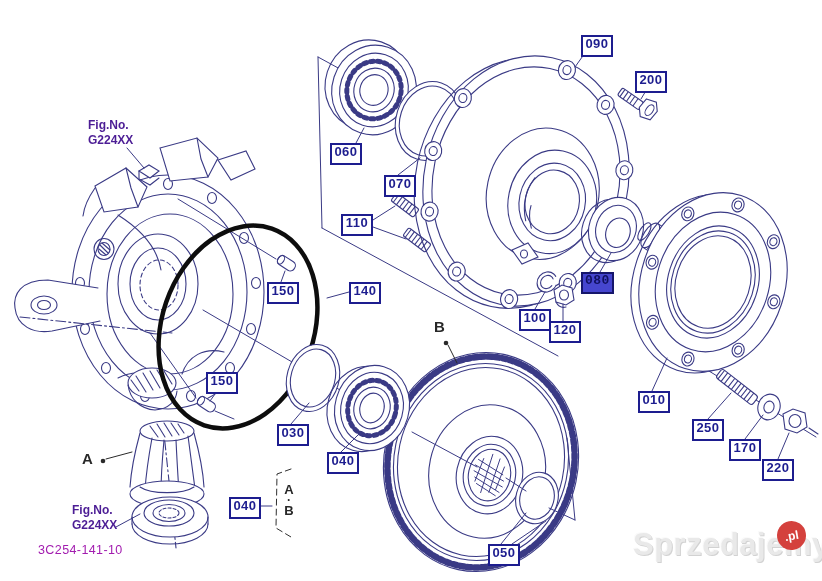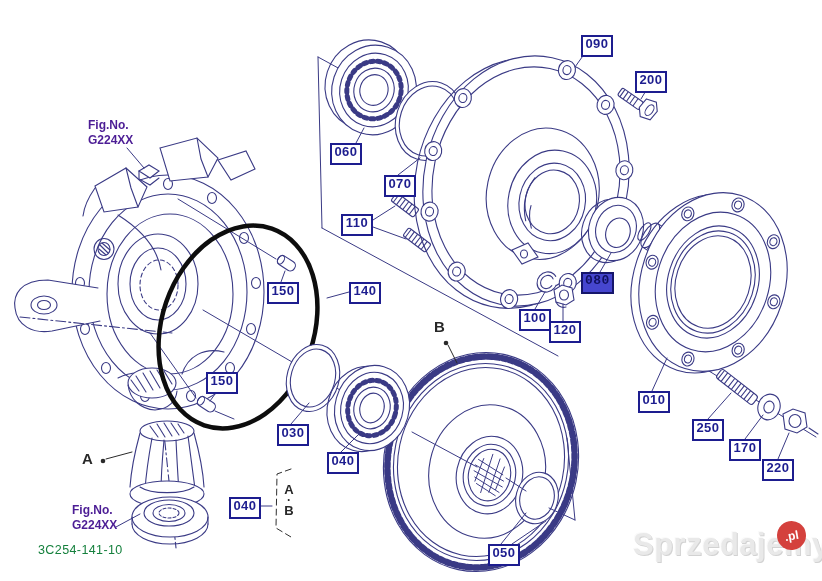--- a/index.html
+++ b/index.html
@@ -5,21 +5,21 @@
   html,body{margin:0;padding:0;background:#fff;}
   .stage{position:relative;width:822px;height:581px;background:#ffffff;overflow:hidden;
          font-family:"Liberation Sans",sans-serif;}
   .stage svg{position:absolute;left:0;top:0;}
   .plabel{position:absolute;min-width:32px;height:22px;box-sizing:border-box;
           border:2px solid #1d1d8f;background:#ffffff;color:#1d1d8f;
           font-size:13px;font-weight:bold;line-height:14px;text-align:center;
           padding:0 2px;letter-spacing:.5px;}
   .plabel.hl{background:#4646cf;color:#101060;border-color:#16166b;font-family:Liberation Mono, monospace;}
   .figref{position:absolute;color:#4c1d95;font-size:12px;font-weight:bold;line-height:15px;white-space:pre;}
-  .code{position:absolute;color:#15803d;font-size:12.5px;letter-spacing:.4px;}
+  .code{position:absolute;color:#a21caf;font-size:12.5px;letter-spacing:.4px;}
   .marker{position:absolute;color:#282828;font-size:15px;font-weight:bold;}
   .bracket-letters{position:absolute;left:281px;top:483px;width:16px;text-align:center;
           color:#282828;font-size:13px;font-weight:bold;}
   .bracket-letters span{display:block;line-height:13px;}
   .bracket-letters .sep{line-height:8px;font-size:12px;}
   .wm{position:absolute;left:633px;top:527px;font-size:31px;font-weight:bold;
       color:#e9e9e9;letter-spacing:.5px;
       text-shadow:1px 1px 0 #d2d2d2,-1px -1px 0 #fafafa;}
   .wm-badge{position:absolute;left:777px;top:521px;width:29px;height:29px;border-radius:50%;
       background:#d4413d;color:#fff;font-size:12px;font-weight:bold;

